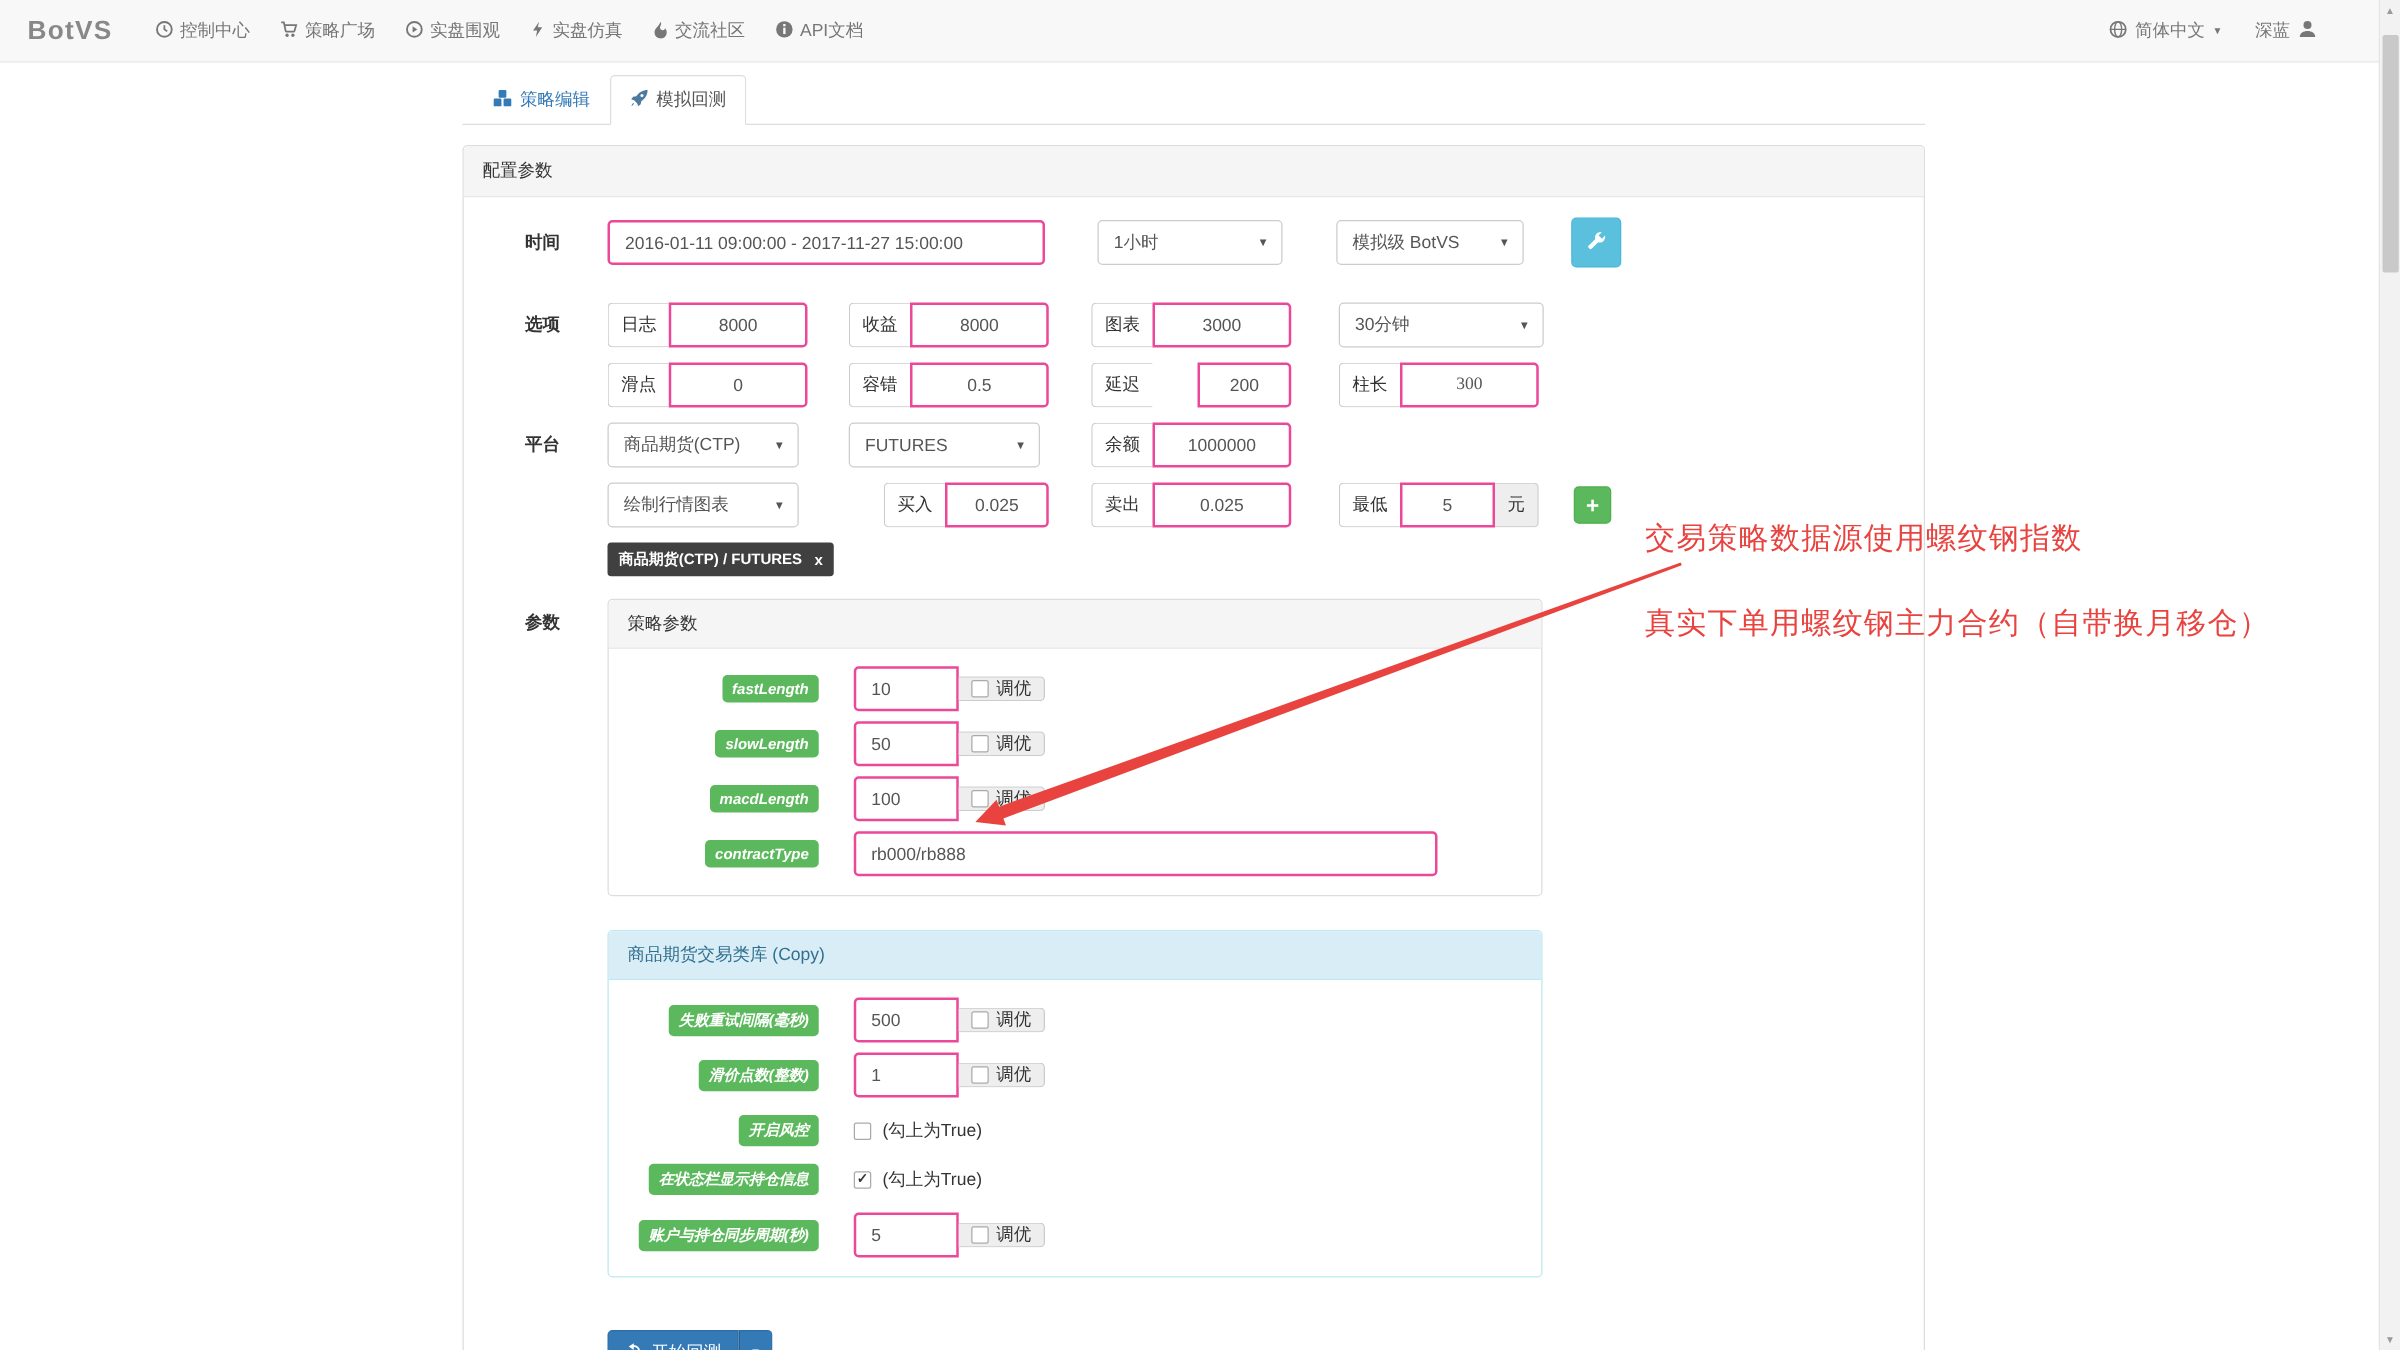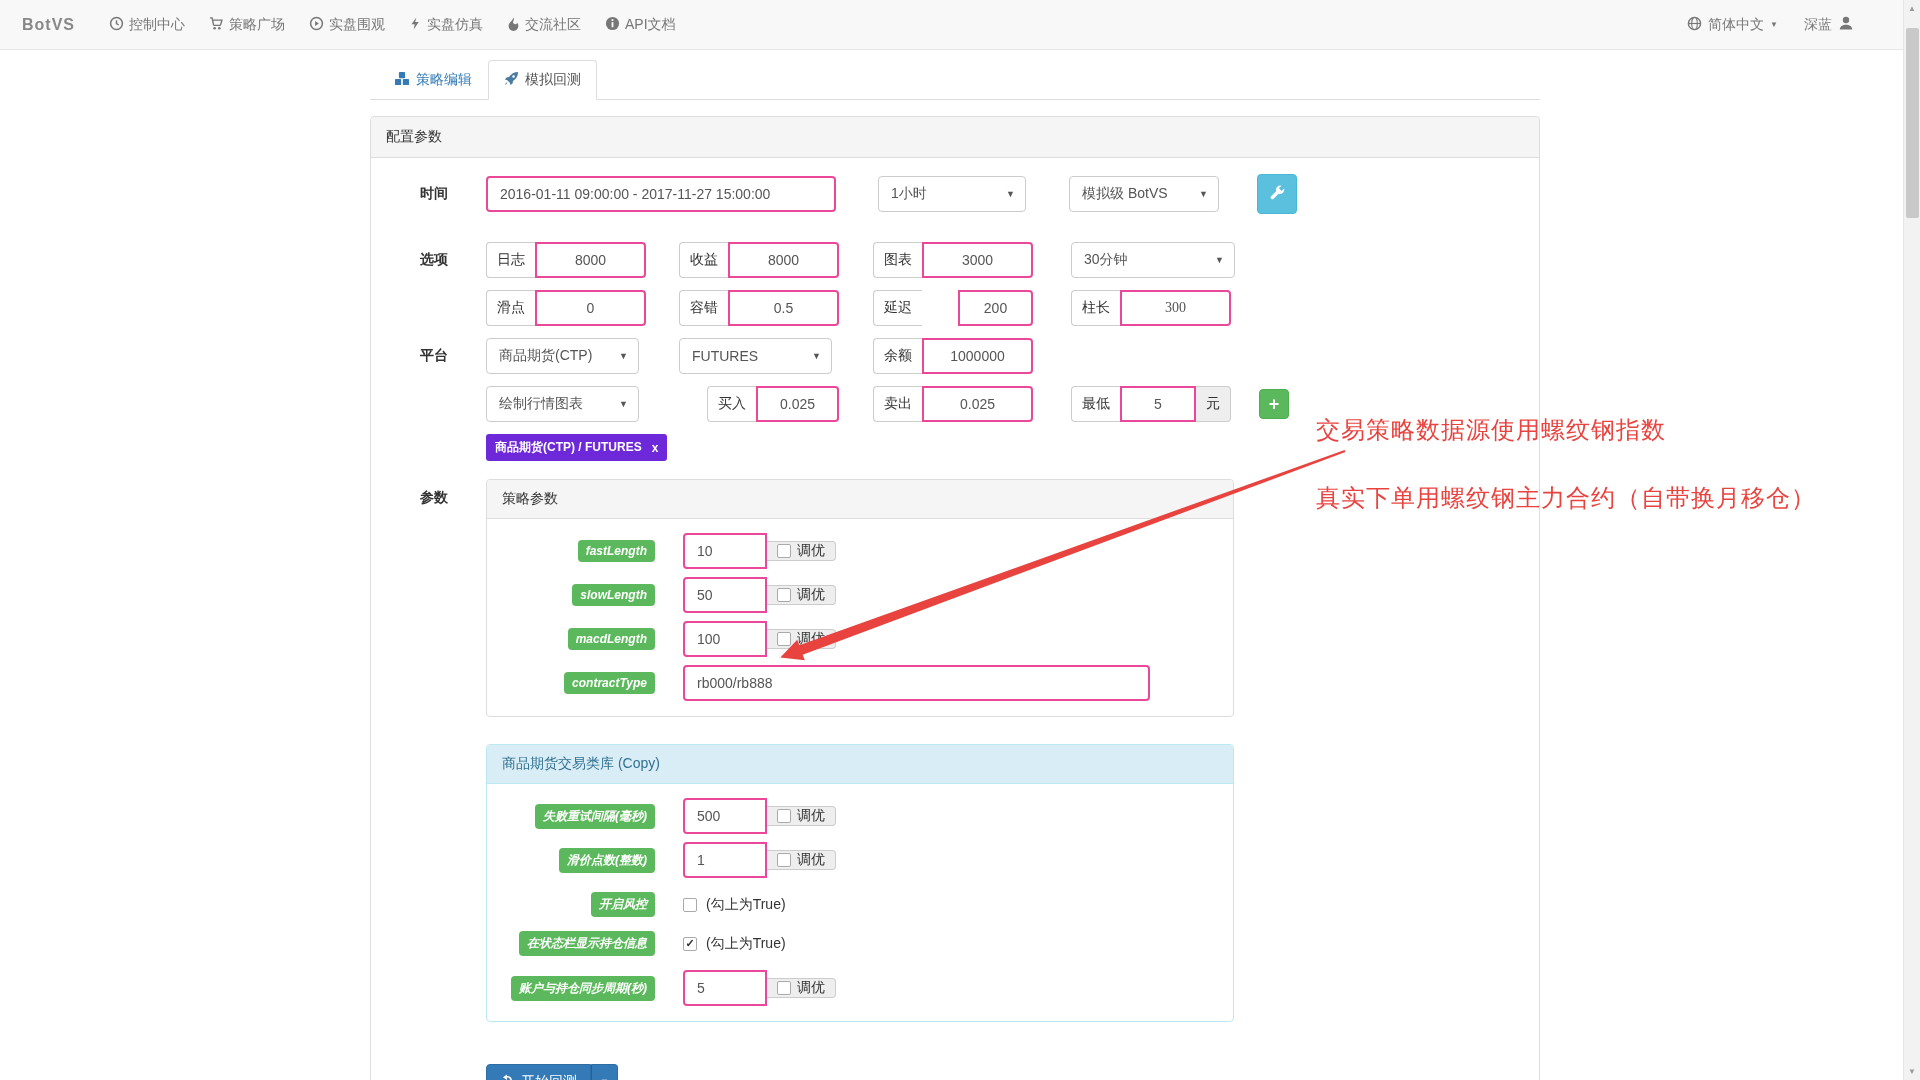--- a/index.html
+++ b/index.html
@@ -8,21 +8,21 @@
     position:relative; overflow:hidden; background:#fff;
     font-family:"Liberation Sans", sans-serif; font-size:14px; color:#333;
   }
 
   
   .navbar {
     position:absolute; top:0; left:0; width:1920px; height:50px;
     background:#f8f8f8; border-bottom:1px solid #e7e7e7;
     display:flex; align-items:center; z-index:10;
   }
-  .nav-logo { font-size:16px; font-weight:bold; color:#888; letter-spacing:1px;
+  .nav-logo { font-size:21px; font-weight:bold; color:#888; letter-spacing:1px;
     margin:0 22px 0 22px; cursor:pointer; }
   .nav-items { display:flex; align-items:center; }
   .nav-item { display:flex; align-items:center; gap:5px; padding:0 12px; height:50px;
     color:#777; cursor:pointer; white-space:nowrap; }
   .nav-item svg, .nav-right svg { flex:none; }
   .nav-right { position:absolute; right:66px; display:flex; align-items:center; gap:26px; color:#777; }
   .nav-lang, .nav-user { display:flex; align-items:center; gap:6px; cursor:pointer; }
   .caret-sm { font-size:8px; color:#777; }
 
   
@@ -85,21 +85,21 @@
   .cb { width:14px; height:14px; border:1px solid #aaa; border-radius:2px; background:#fff;
     display:inline-flex; align-items:center; justify-content:center; cursor:pointer; flex:none;
     font-size:11px; font-weight:bold; color:#333; line-height:1; }
 
   .icon-btn { width:40px; height:40px; border:1px solid #46b8da; border-radius:4px;
     background:#5bc0de; display:flex; align-items:center; justify-content:center; cursor:pointer; flex:none; }
   .plus-btn { width:30px; height:30px; border:1px solid #4cae4c; border-radius:4px;
     background:#5cb85c; color:#fff; font-size:18px; font-weight:bold; line-height:1;
     display:flex; align-items:center; justify-content:center; cursor:pointer; flex:none; }
 
-  .red-tag { display:inline-flex; align-items:center; gap:10px; background:#6d28d9; color:#fff;
+  .red-tag { display:inline-flex; align-items:center; gap:10px; background:#404040; color:#fff;
     font-size:12px; font-weight:bold; padding:5px 9px; border-radius:3px; cursor:default; margin-top:2px; }
   .red-tag .tag-x { cursor:pointer; }
 
   
   .prow { display:flex; align-items:center; margin-bottom:8px; }
   .prow.cbrow { margin:14px 0 14px 0; }
   .badge-col { width:168px; flex:none; display:flex; justify-content:flex-end; margin-right:28px;font-style:italic; }
   .gbadge { background:#5cb85c; color:#fff; font-size:12px; font-weight:bold;
     padding:4px 8px; border-radius:4px; white-space:nowrap; }
   .p-input { width:84px; flex:none; }

